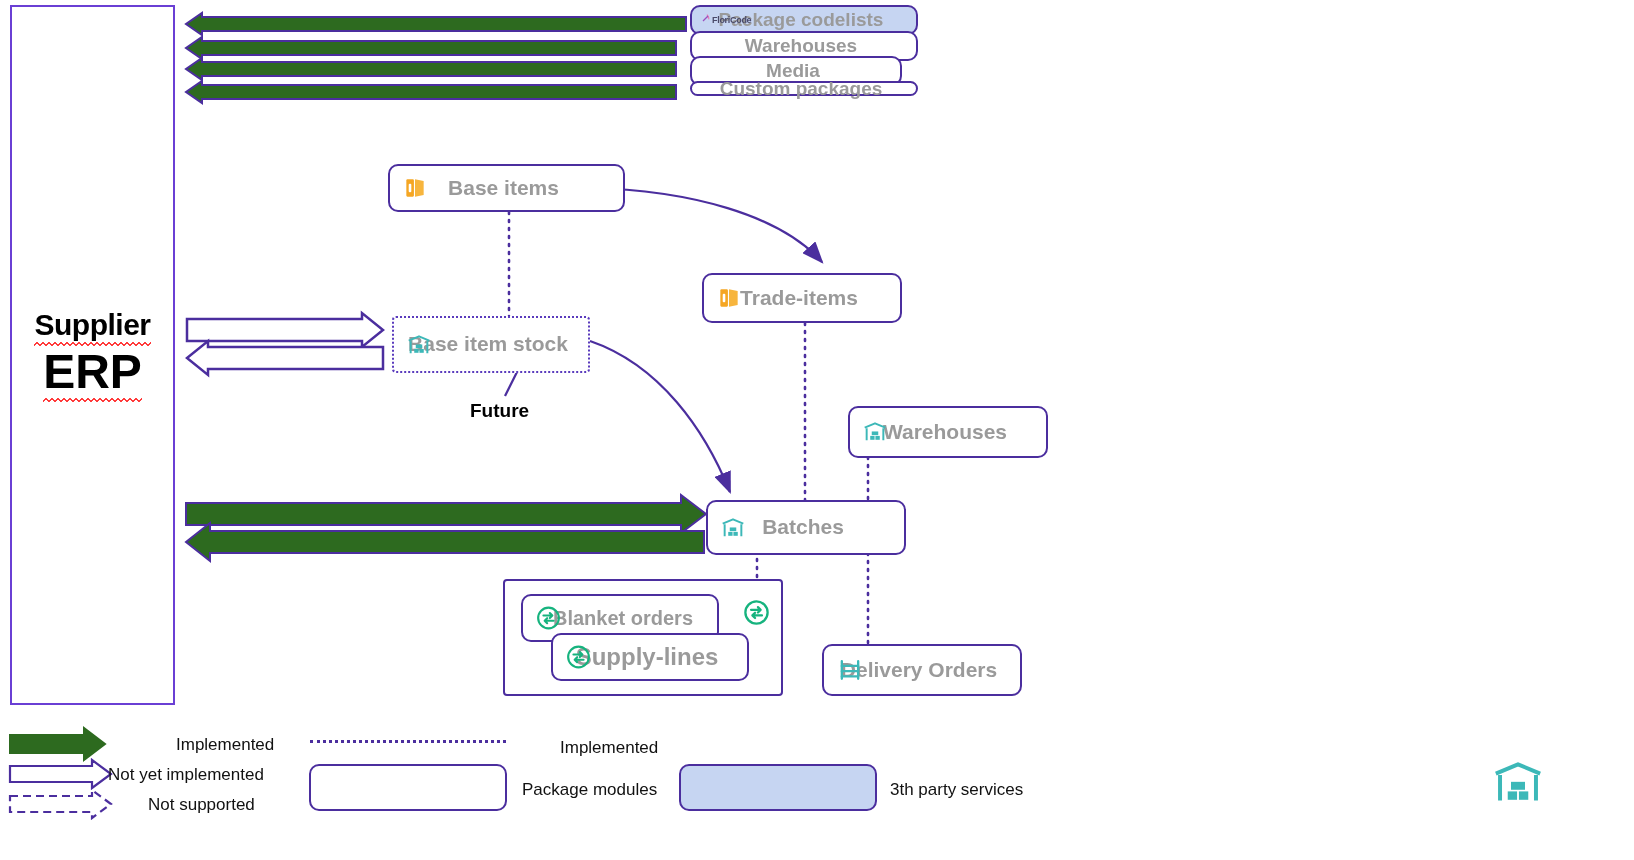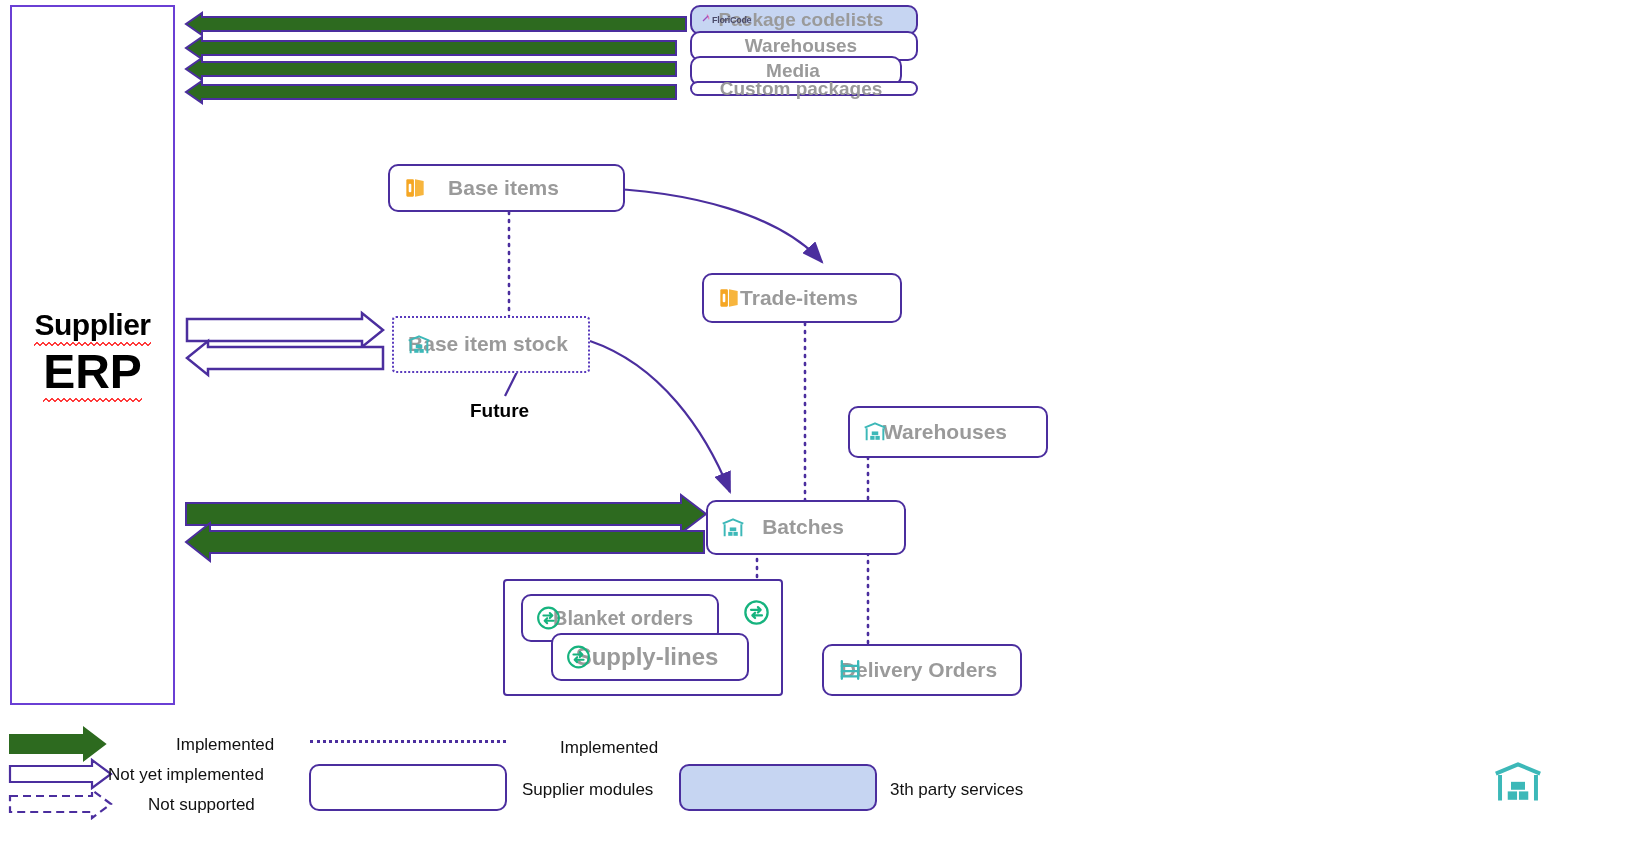--- a/index.html
+++ b/index.html
@@ -269,21 +269,21 @@
   </svg>
 
   <div class="legend-text" style="left:176px;top:735px;">Implemented</div>
   <div class="legend-text" style="left:108px;top:765px;">Not yet implemented</div>
   <div class="legend-text" style="left:148px;top:795px;">Not supported</div>
 
   <div class="legend-dotted" style="left:310px;top:740px;width:196px;"></div>
   <div class="legend-text" style="left:560px;top:738px;">Implemented</div>
 
   <div class="legend-box-plain" style="left:309px;top:764px;width:198px;height:47px;"></div>
-  <div class="legend-text" style="left:522px;top:780px;">Supplier modules</div>
+  <div class="legend-text" style="left:522px;top:780px;">Package modules</div>
 
   <div class="legend-box-third" style="left:679px;top:764px;width:198px;height:47px;"></div>
   <div class="legend-text" style="left:890px;top:780px;">3th party services</div>
 
   <span style="position:absolute;left:1490px;top:755px;">
     <svg width="56" height="56" viewBox="0 0 24 24" fill="none" stroke="#3cb8b8" stroke-width="1.7">
       <path d="M2.5 8 L12 4 L21.5 8" stroke-linejoin="round"></path>
       <path d="M4.3 8.6 L4.3 19.5 M19.7 8.6 L19.7 19.5"></path>
       <rect x="9" y="11.5" width="6" height="3.4" fill="#3cb8b8" stroke="none"></rect>
       <rect x="7.6" y="15.6" width="4" height="3.6" fill="#3cb8b8" stroke="none"></rect>

